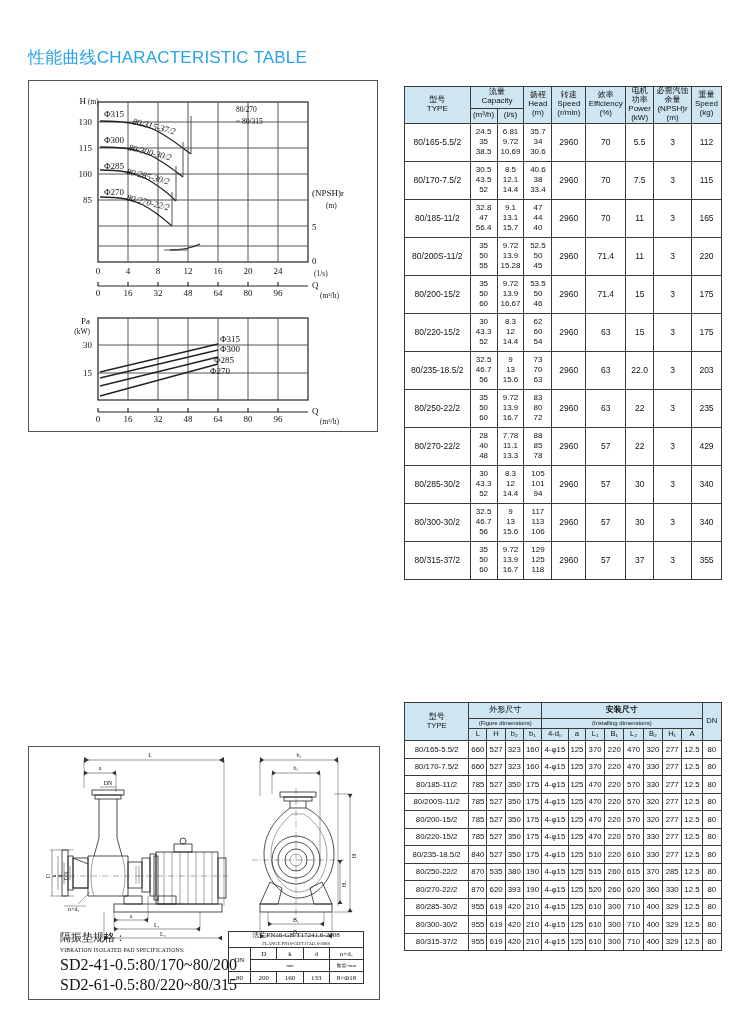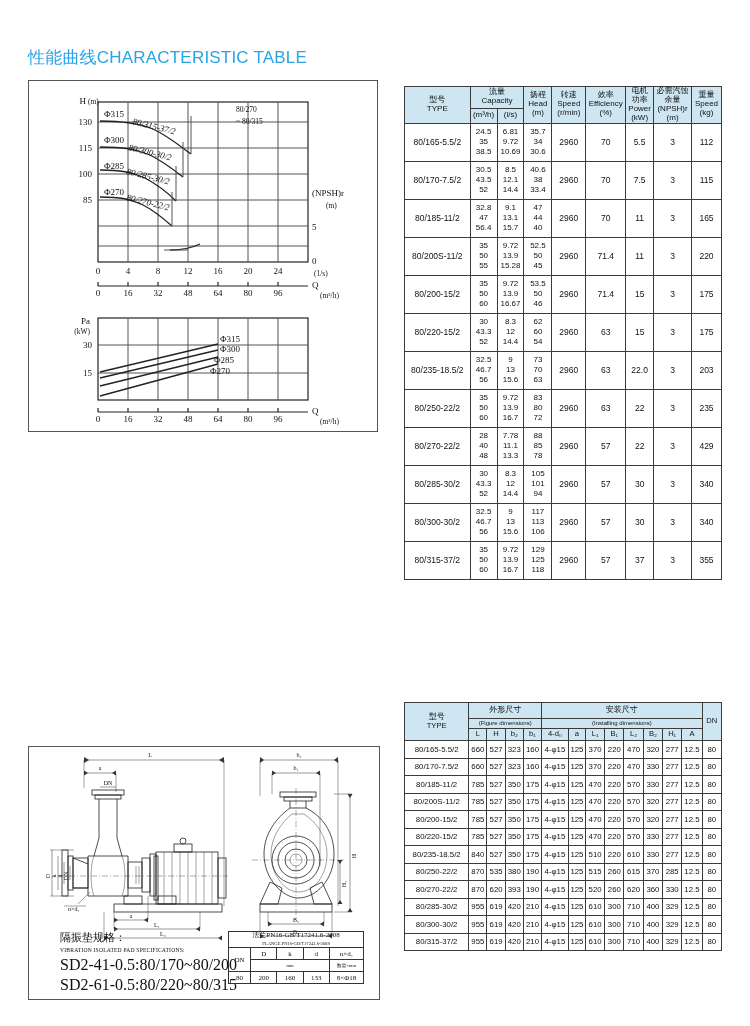--- a/index.html
+++ b/index.html
@@ -619,21 +619,21 @@
 
   <table class="dt" id="dim-table" style="left:404px; top:702px; width:318px;">
     <thead>
       <tr>
         <th rowspan="3" style="width:60px;">
           <span class="cn">型号</span><br><span>TYPE</span>
         </th>
         <th colspan="4" style="height:13px;">
           <span class="cn">外形尺寸</span>
         </th>
-        <th colspan="8" style="height:16px;">
+        <th colspan="8" style="height:16px;font-weight:bold;">
           <span class="cn">安装尺寸</span>
         </th>
         <th rowspan="3" style="width:18px;">
           <span>DN</span>
         </th>
       </tr>
       <tr>
         <th colspan="4" style="height:10px; font-size:6px;">
           <span>(Figure dimensions)</span>
         </th>

